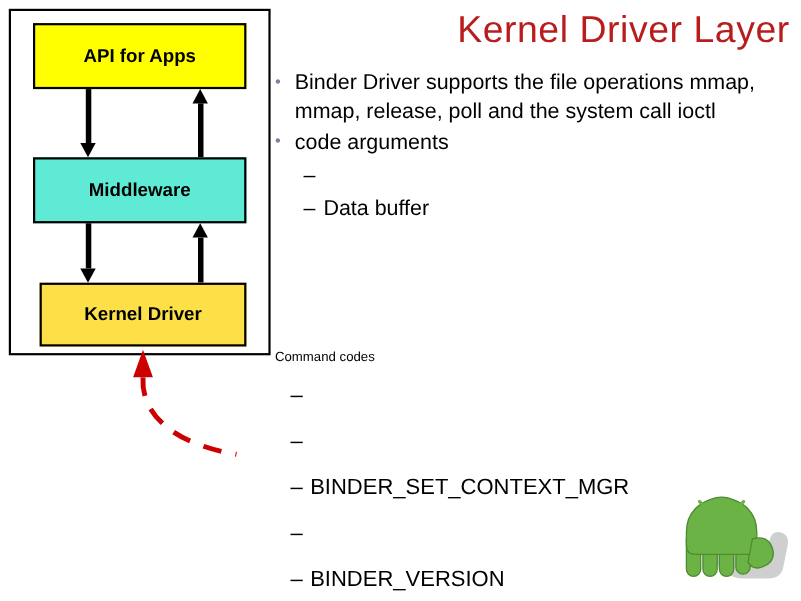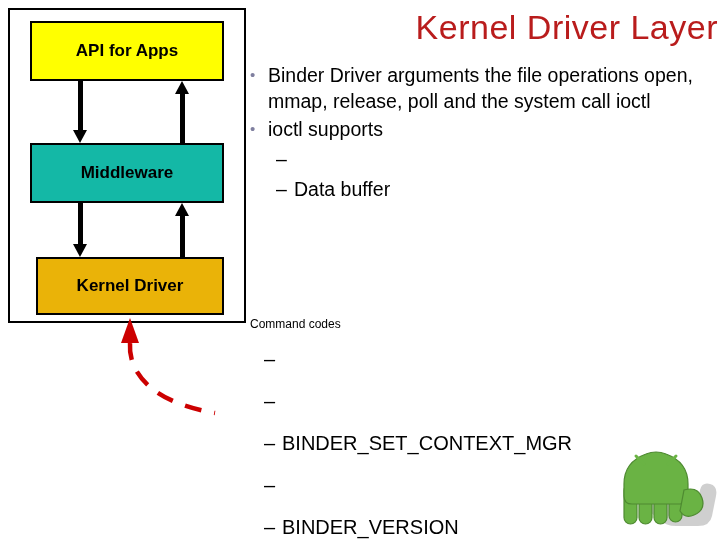--- a/index.html
+++ b/index.html
@@ -58,28 +58,28 @@
     top: 11px;
     width: 194px;
     height: 60px;
     background: #ffff00;
   }
   .box-mid {
     left: 20px;
     top: 133px;
     width: 194px;
     height: 60px;
-    background: #14b8a6;
+    background: #5eead4;
   }
   .box-kernel {
     left: 26px;
     top: 247px;
     width: 188px;
     height: 58px;
-    background: #eab308;
+    background: #fde047;
   }
 
   
   .arrow {
     position: absolute;
     width: 0;
     height: 0;
   }
   .arrow .shaft {
     position: absolute;
@@ -235,26 +235,26 @@
 
 <svg class="red-arrow" viewBox="0 0 160 120">
   <path d="M35 28 C 33 60, 60 88, 120 98" fill="none" stroke="#cc0000" stroke-width="4.5" stroke-dasharray="17 13" stroke-linecap="butt"></path>
   <polygon points="35,3 26,28 44,28" fill="#cc0000"></polygon>
 </svg>
 
 <div class="content">
 
   <div class="bullet-row">
     <span class="bullet-mark">•</span>
-    <span class="bullet-text">Binder Driver arguments the file operations open, mmap, release, poll and the system call ioctl</span>
+    <span class="bullet-text">Binder Driver supports the file operations mmap, mmap, release, poll and the system call ioctl</span>
   </div>
 
   <div class="bullet-row">
     <span class="bullet-mark">•</span>
-    <span class="bullet-text">ioctl supports</span>
+    <span class="bullet-text">code arguments</span>
   </div>
 
   <div class="sub-row">
     <span class="dash-mark">–</span>
   </div>
 
   <div class="sub-row">
     <span class="dash-mark">–</span>
     <span>Data buffer</span>
   </div>

